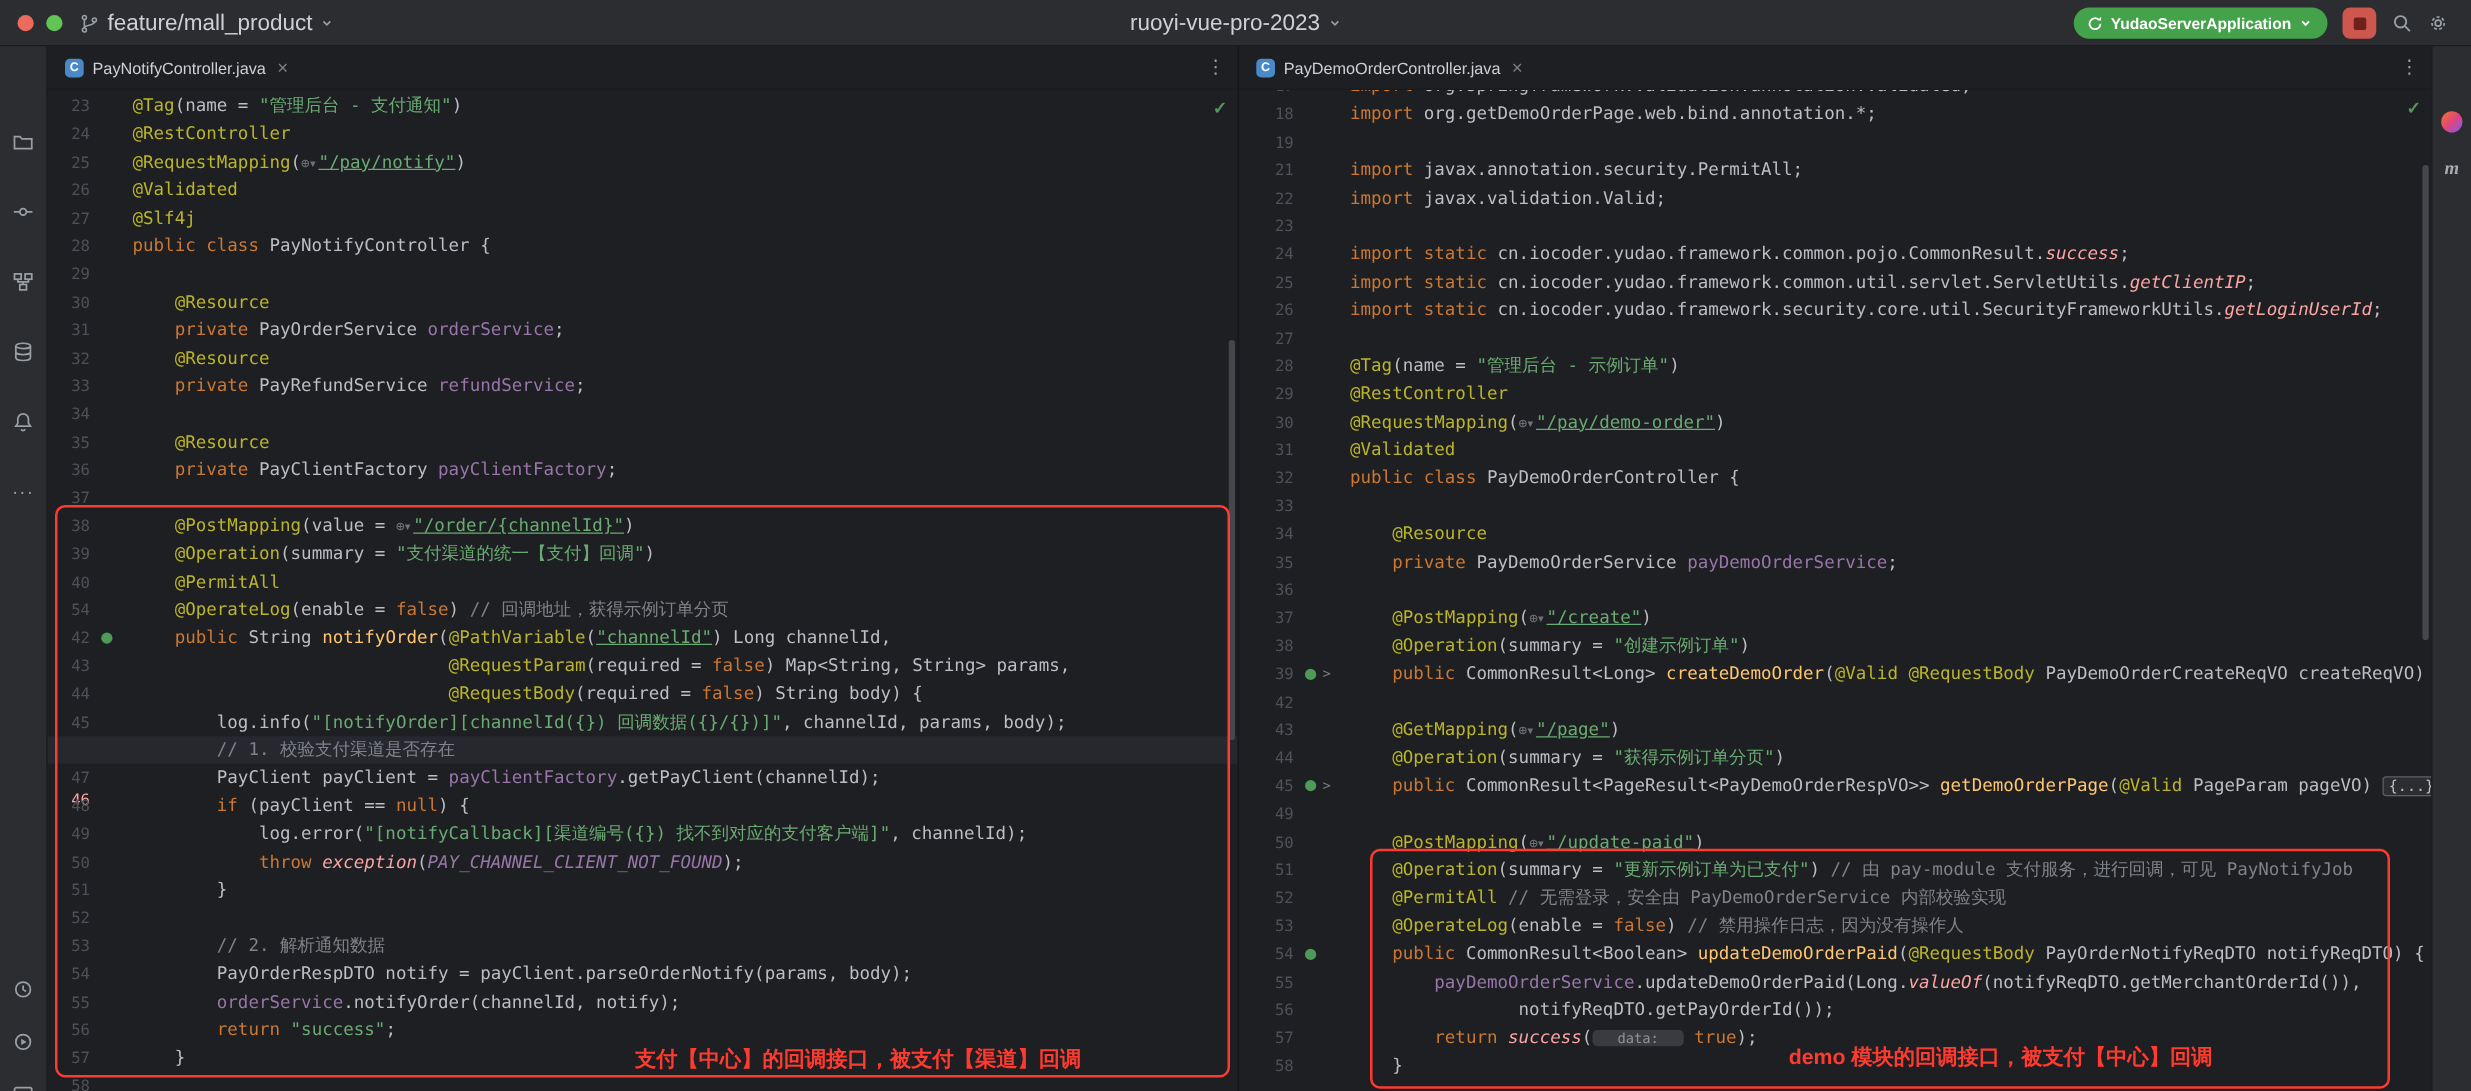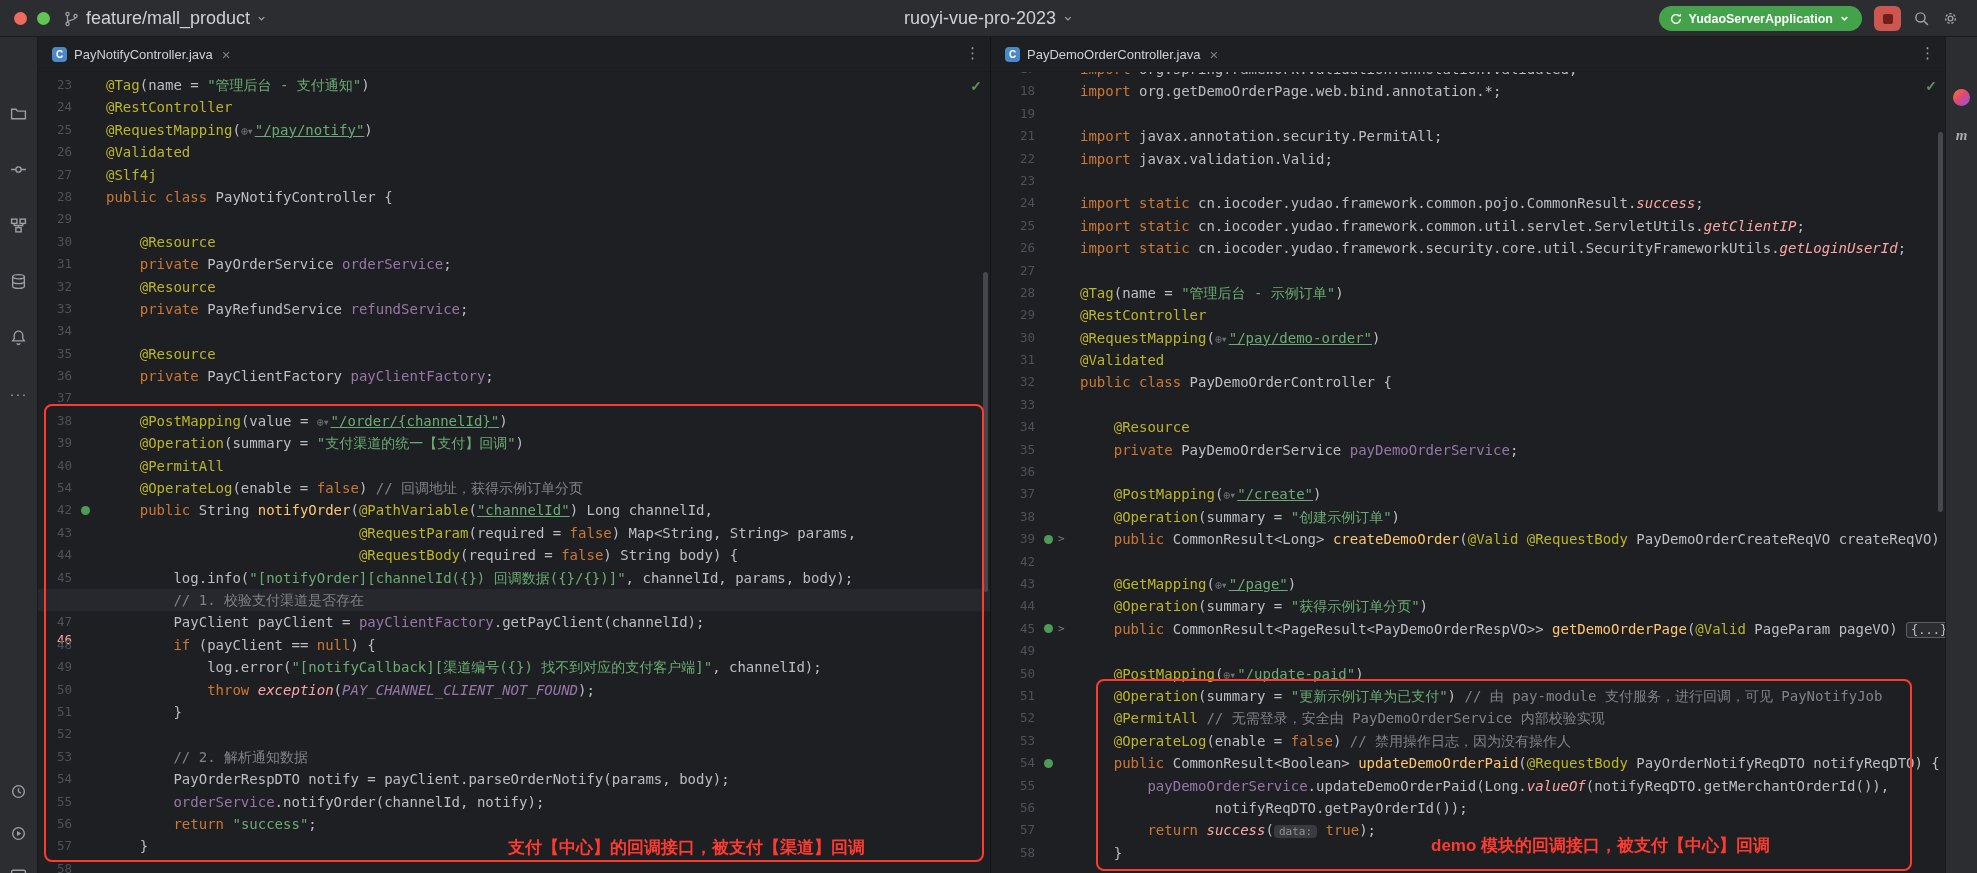--- a/index.html
+++ b/index.html
@@ -71,21 +71,21 @@
   .ann  { color:#bbb529; }
   .str  { color:#6aab73; }
   .strl { color:#6aab73; text-decoration:underline; }
   .com  { color:#7f8288; }
   .fld  { color:#9876aa; }
   .mth  { color:#ffc66d; }
   .smth { color:#fca5a5; font-style:italic;margin-top:13px; }
   .cst  { color:#9876aa; font-style:italic; }
   .fold { border:1px solid #5c5f66; background:#2b2d30; border-radius:3px; padding:0 4px;
           color:#bcbec4; font-size:12px; }
-  .hint { background:#393b40; color:#8f9296; border-radius:4px; padding:0 5px; font-size:11px; }
+  .hint { background:#393b40; color:#8f9296; border-radius:4px; padding:0 20px; font-size:11px; }
   .inlay{ color:#6d7177; font-size:11.5px; letter-spacing:-1px; margin-right:2px; }
 
   .ann-box { position:absolute; border:2px solid #ff3b30; border-radius:8px; z-index:5; pointer-events:none; }
   .ann-label { position:absolute; z-index:6; color:#ff3b30; font-size:17px; font-weight:bold;
                pointer-events:none; white-space:nowrap; }
   .check { position:absolute; right:8px; top:6px; color:#57965c; font-size:14px; font-weight:bold; z-index:7; }
   .scroll-thumb { position:absolute; width:5px; border-radius:3px; background:#45474c; right:2px; z-index:4; }
 </style>
 </head>
 <body>

